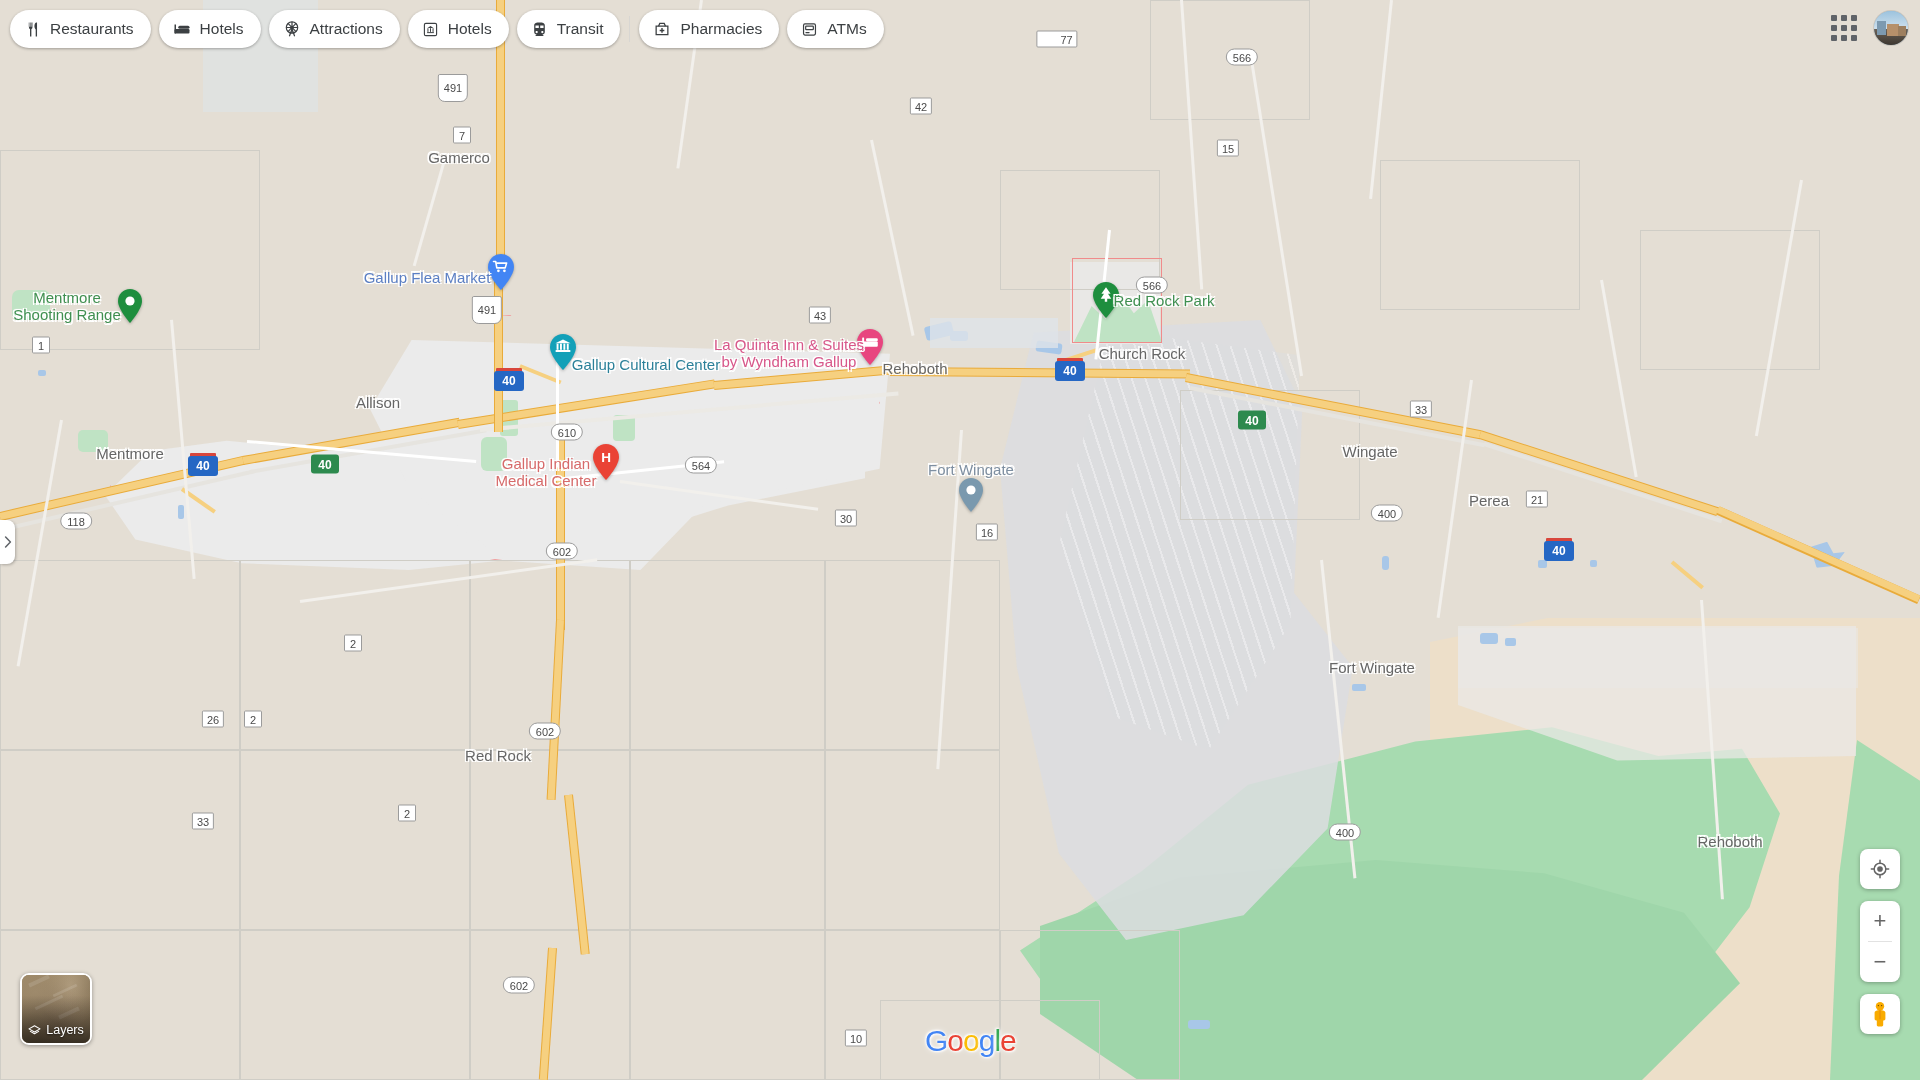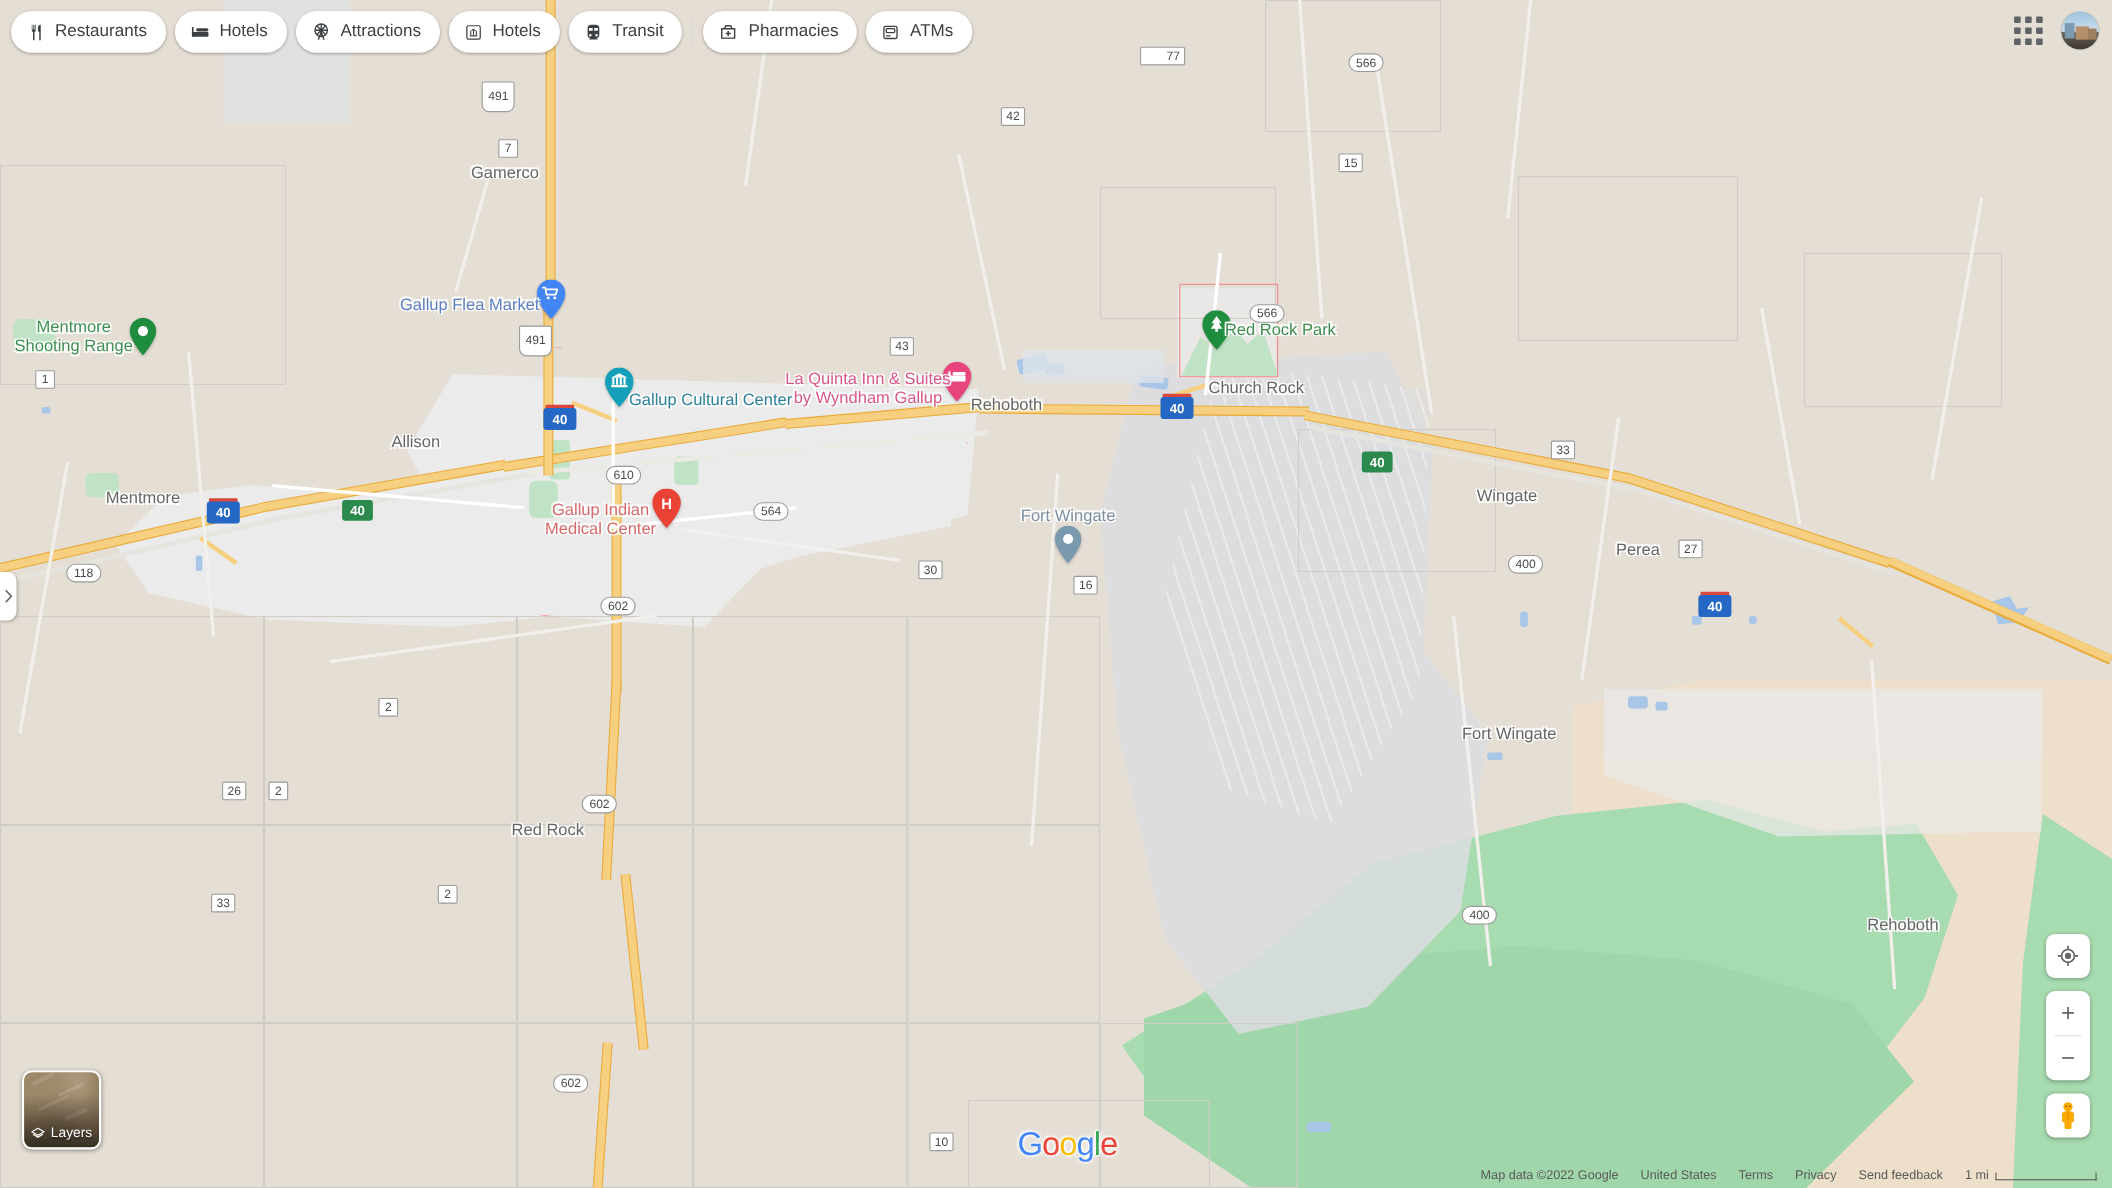--- a/index.html
+++ b/index.html
@@ -473,30 +473,30 @@
       <div class="lbl lbl-poi park" style="left: 1164px; top: 300px; pointer-events: auto;">
         <div>Red Rock Park</div>
       </div>
       <div class="lbl lbl-poi hist" style="left: 971px; top: 469px; pointer-events: auto;">
         <div>Fort Wingate</div>
       </div>
     </div>
   <div id="shield-labels">
       <div class="shield us" style="left: 453px; top: 88px;">491</div>
       <div class="shield us" style="left: 487px; top: 310px;">491</div>
-      <div class="shield square" style="left: 1057px; top: 51px; padding-left: 23px;">77</div>
+      <div class="shield square" style="left: 1057px; top: 39px; padding-left: 23px;">77</div>
       <div class="shield square" style="left: 921px; top: 106px;">42</div>
       <div class="shield round" style="left: 1242px; top: 57px;">566</div>
       <div class="shield square" style="left: 1228px; top: 148px;">15</div>
       <div class="shield round" style="left: 1152px; top: 285px;">566</div>
       <div class="shield square" style="left: 462px; top: 135px;">7</div>
       <div class="shield square" style="left: 41px; top: 345px;">1</div>
       <div class="shield square" style="left: 820px; top: 315px;">43</div>
       <div class="shield square" style="left: 1421px; top: 409px;">33</div>
-      <div class="shield square" style="left: 1537px; top: 499px;">27</div>
+      <div class="shield square" style="left: 1537px; top: 499px;">21</div>
       <div class="shield round" style="left: 567px; top: 432px;">610</div>
       <div class="shield round" style="left: 701px; top: 465px;">564</div>
       <div class="shield square" style="left: 846px; top: 518px;">30</div>
       <div class="shield square" style="left: 987px; top: 532px;">16</div>
       <div class="shield round" style="left: 1387px; top: 513px;">400</div>
       <div class="shield round" style="left: 1345px; top: 832px;">400</div>
       <div class="shield round" style="left: 562px; top: 551px;">602</div>
       <div class="shield round" style="left: 545px; top: 731px;">602</div>
       <div class="shield round" style="left: 519px; top: 985px;">602</div>
       <div class="shield round" style="left: 76px; top: 521px;">118</div>
@@ -670,25 +670,14 @@
           <circle cx="11" cy="5.2" r="4.2" fill="#f9ab00"></circle>
           <path d="M5.6 11.6c0-1.5 2.4-2.6 5.4-2.6s5.4 1.1 5.4 2.6v6.2c0 .9-.7 1.6-1.6 1.6h-.6v4.6c0 .8-.6 1.4-1.4 1.4h-3.6c-.8 0-1.4-.6-1.4-1.4v-4.6h-.6c-.9 0-1.6-.7-1.6-1.6z" fill="#f9ab00"></path>
           <path d="M11 9.2v9" stroke="#e8880a" stroke-width="1"></path>
           <circle cx="9.4" cy="4.6" r=".7" fill="#6b4a00"></circle>
           <circle cx="12.6" cy="4.6" r=".7" fill="#6b4a00"></circle>
         </svg>
       </div>
     </div>
   </div>
 
-  <div id="attrib">
-    <span class="static">Map data ©2022 Google</span>
-    <span class="link">United States</span>
-    <span class="link">Terms</span>
-    <span class="link">Privacy</span>
-    <span class="link">Send feedback</span>
-    <span id="scalebar">
-      <span>1 mi</span>
-      <span class="bar"></span>
-    </span>
-  </div>
 
 </div>
 
 </body></html>

